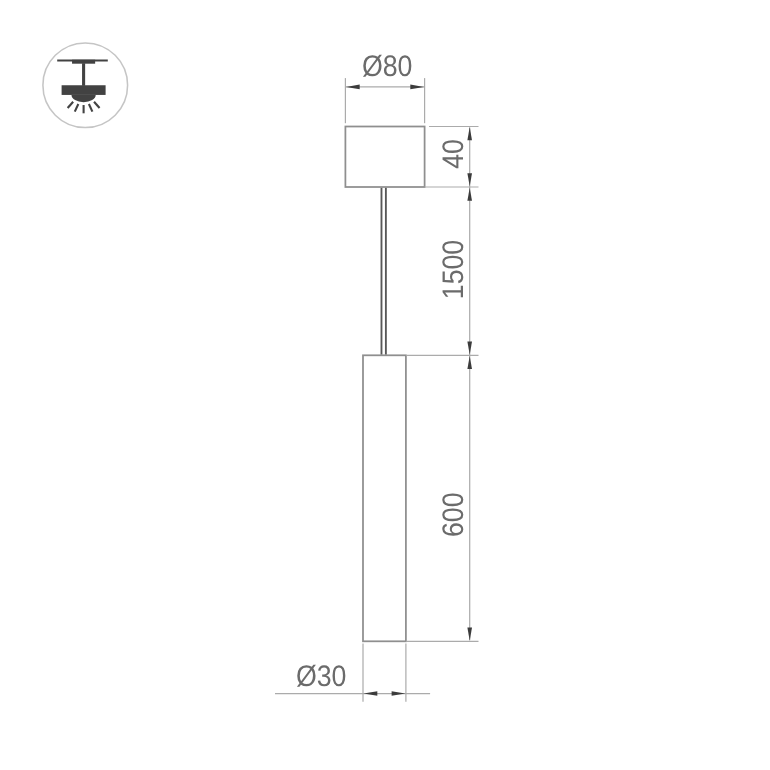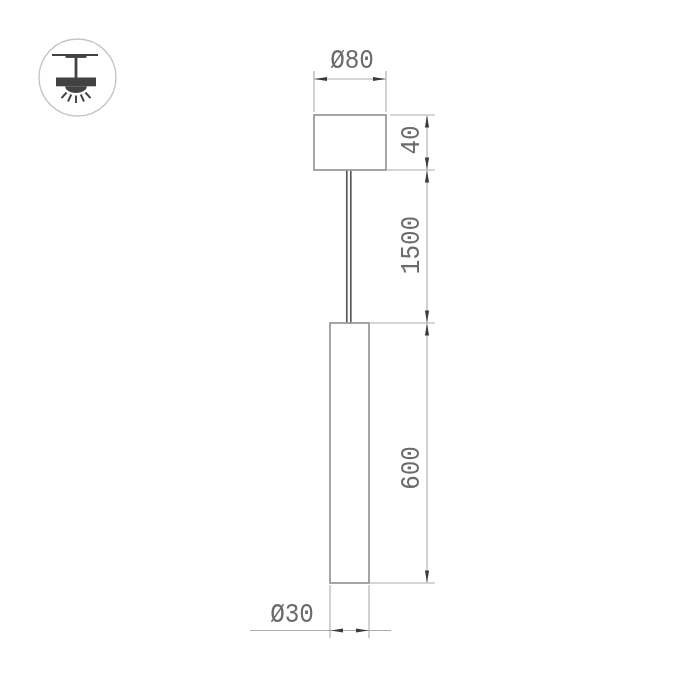--- a/index.html
+++ b/index.html
@@ -6,21 +6,21 @@
     margin: 0;
     padding: 0;
     background: #ffffff;
   }
   .canvas {
     position: relative;
     width: 700px;
     height: 700px;
     background: var(--background, #ffffff);
     overflow: hidden;
-    font-family: Liberation Mono, monospace;
+    font-family: Liberation Sans, sans-serif;
   }
   .art {
     position: absolute;
     left: 0;
     top: 0;
   }
   
   .outline { fill: #ffffff; stroke: var(--outline); stroke-width: 1.6; }
   .wire    { stroke: var(--wire); stroke-width: 1.7; }
   .dim     { stroke: var(--dim_line); stroke-width: 1.1; fill: none; }

